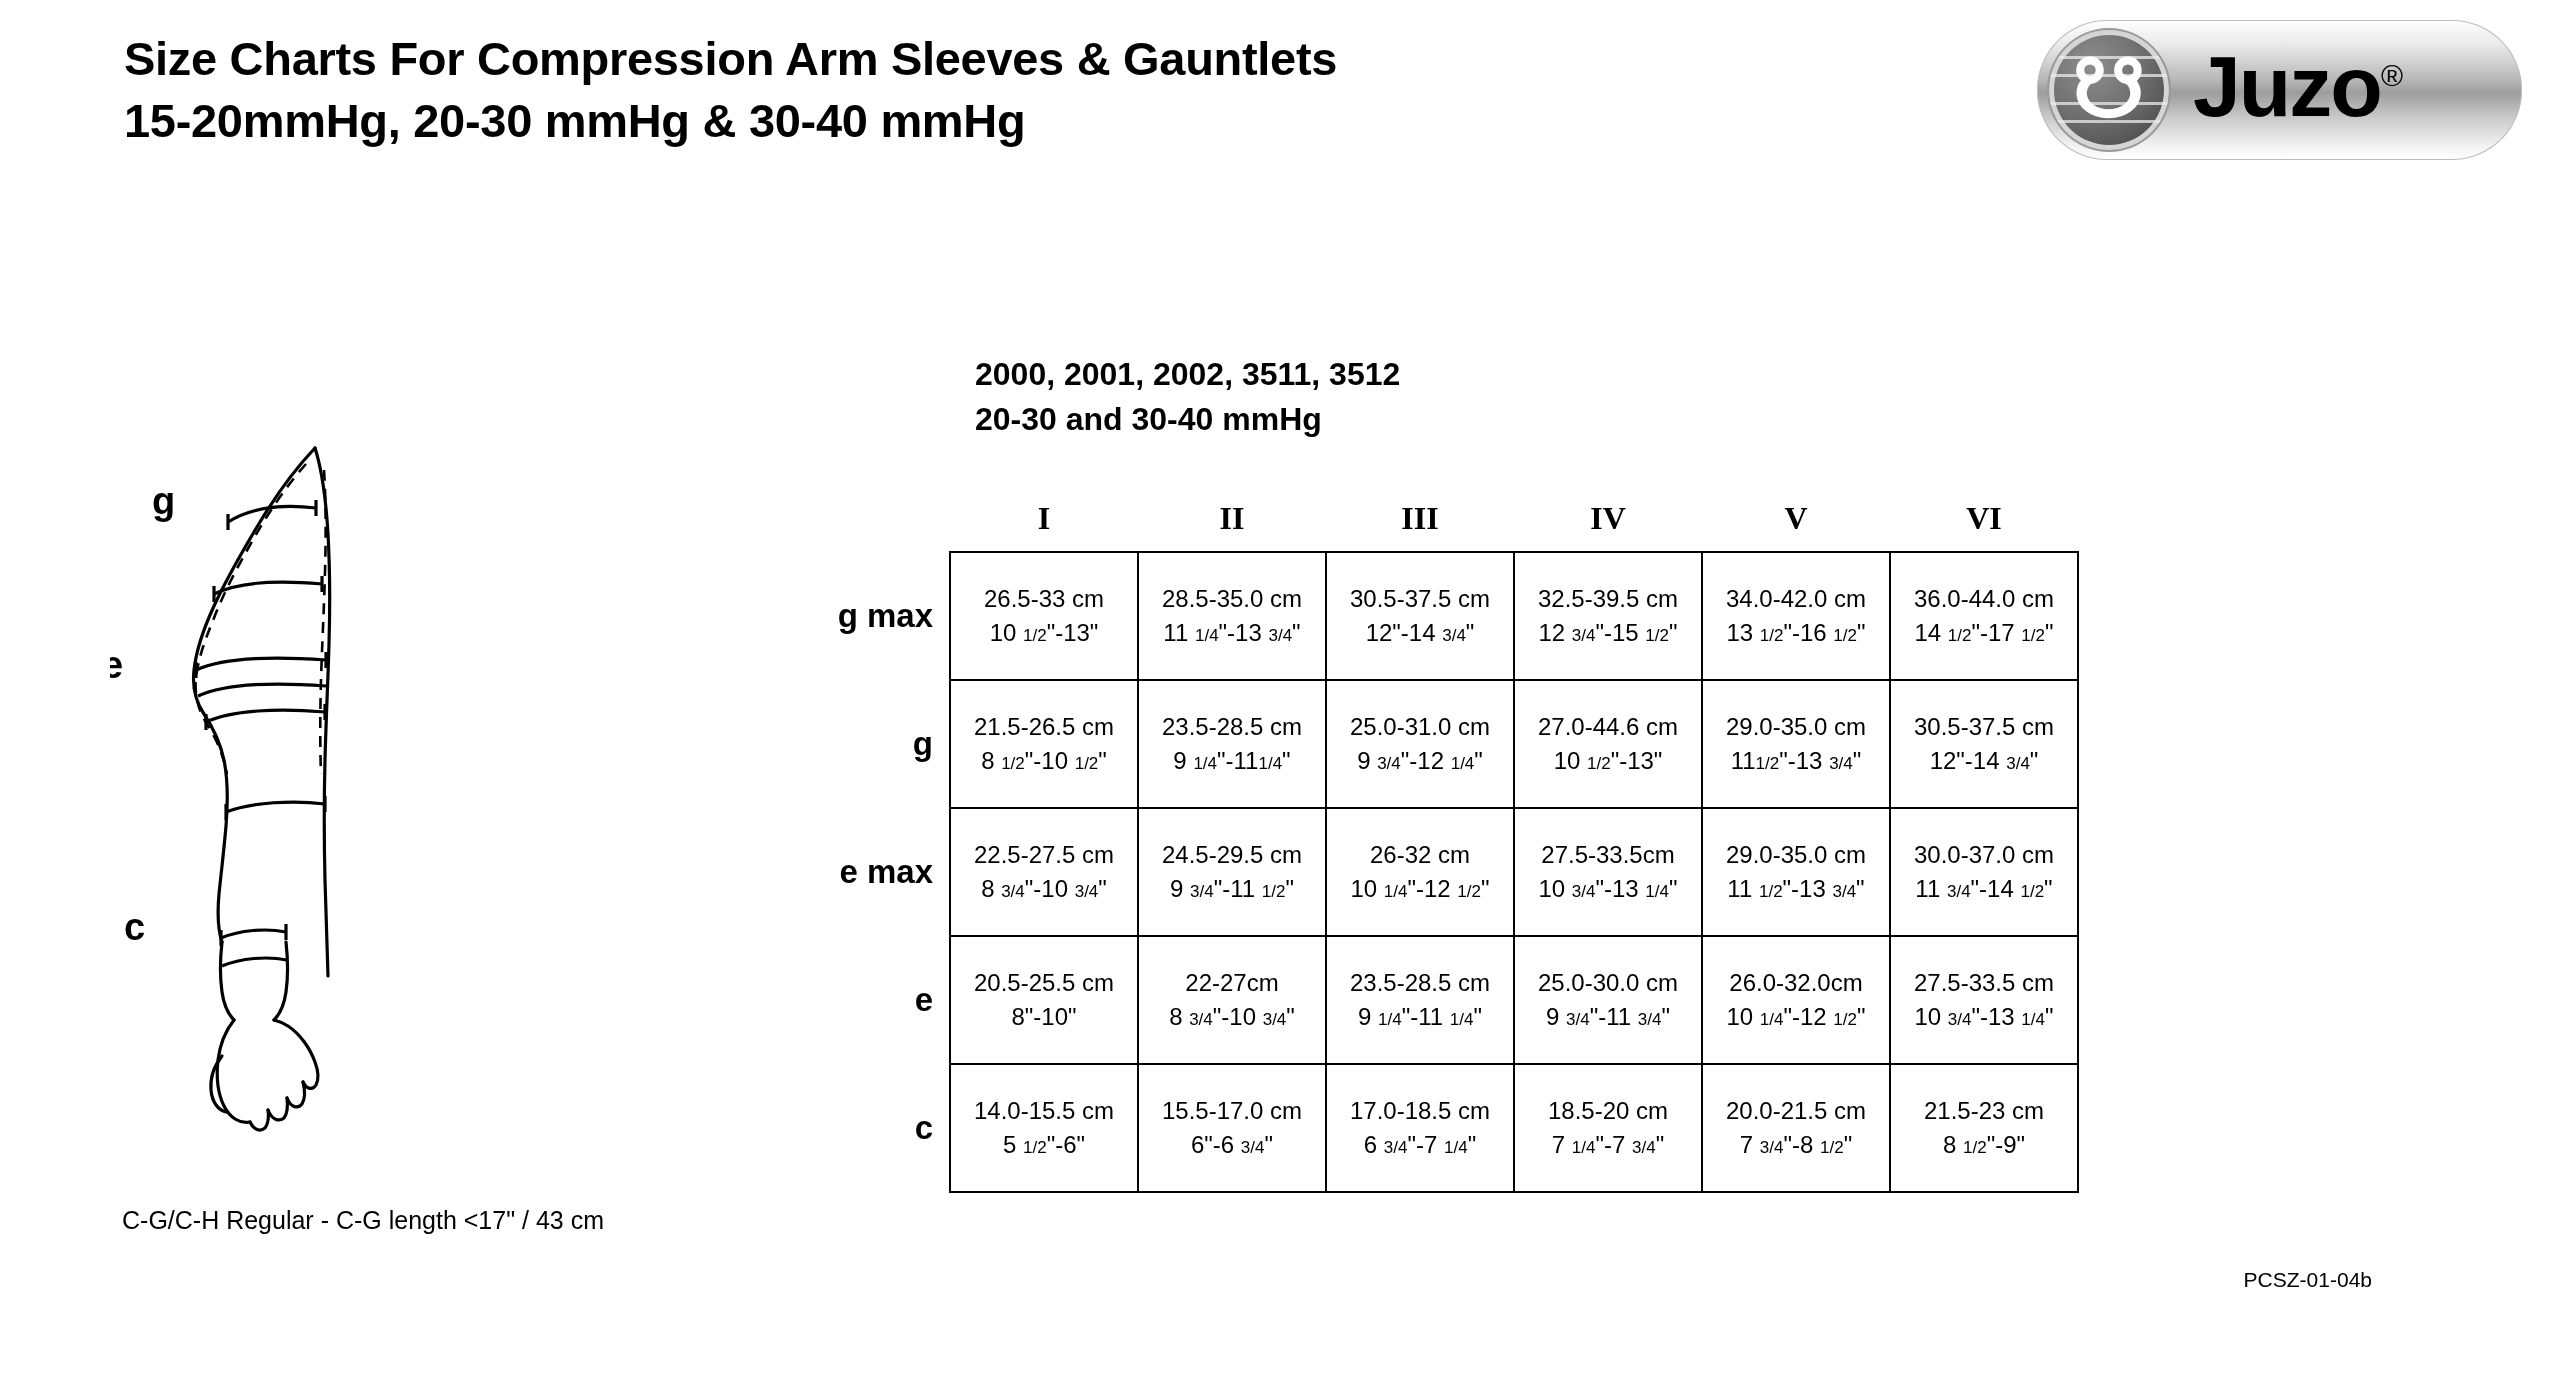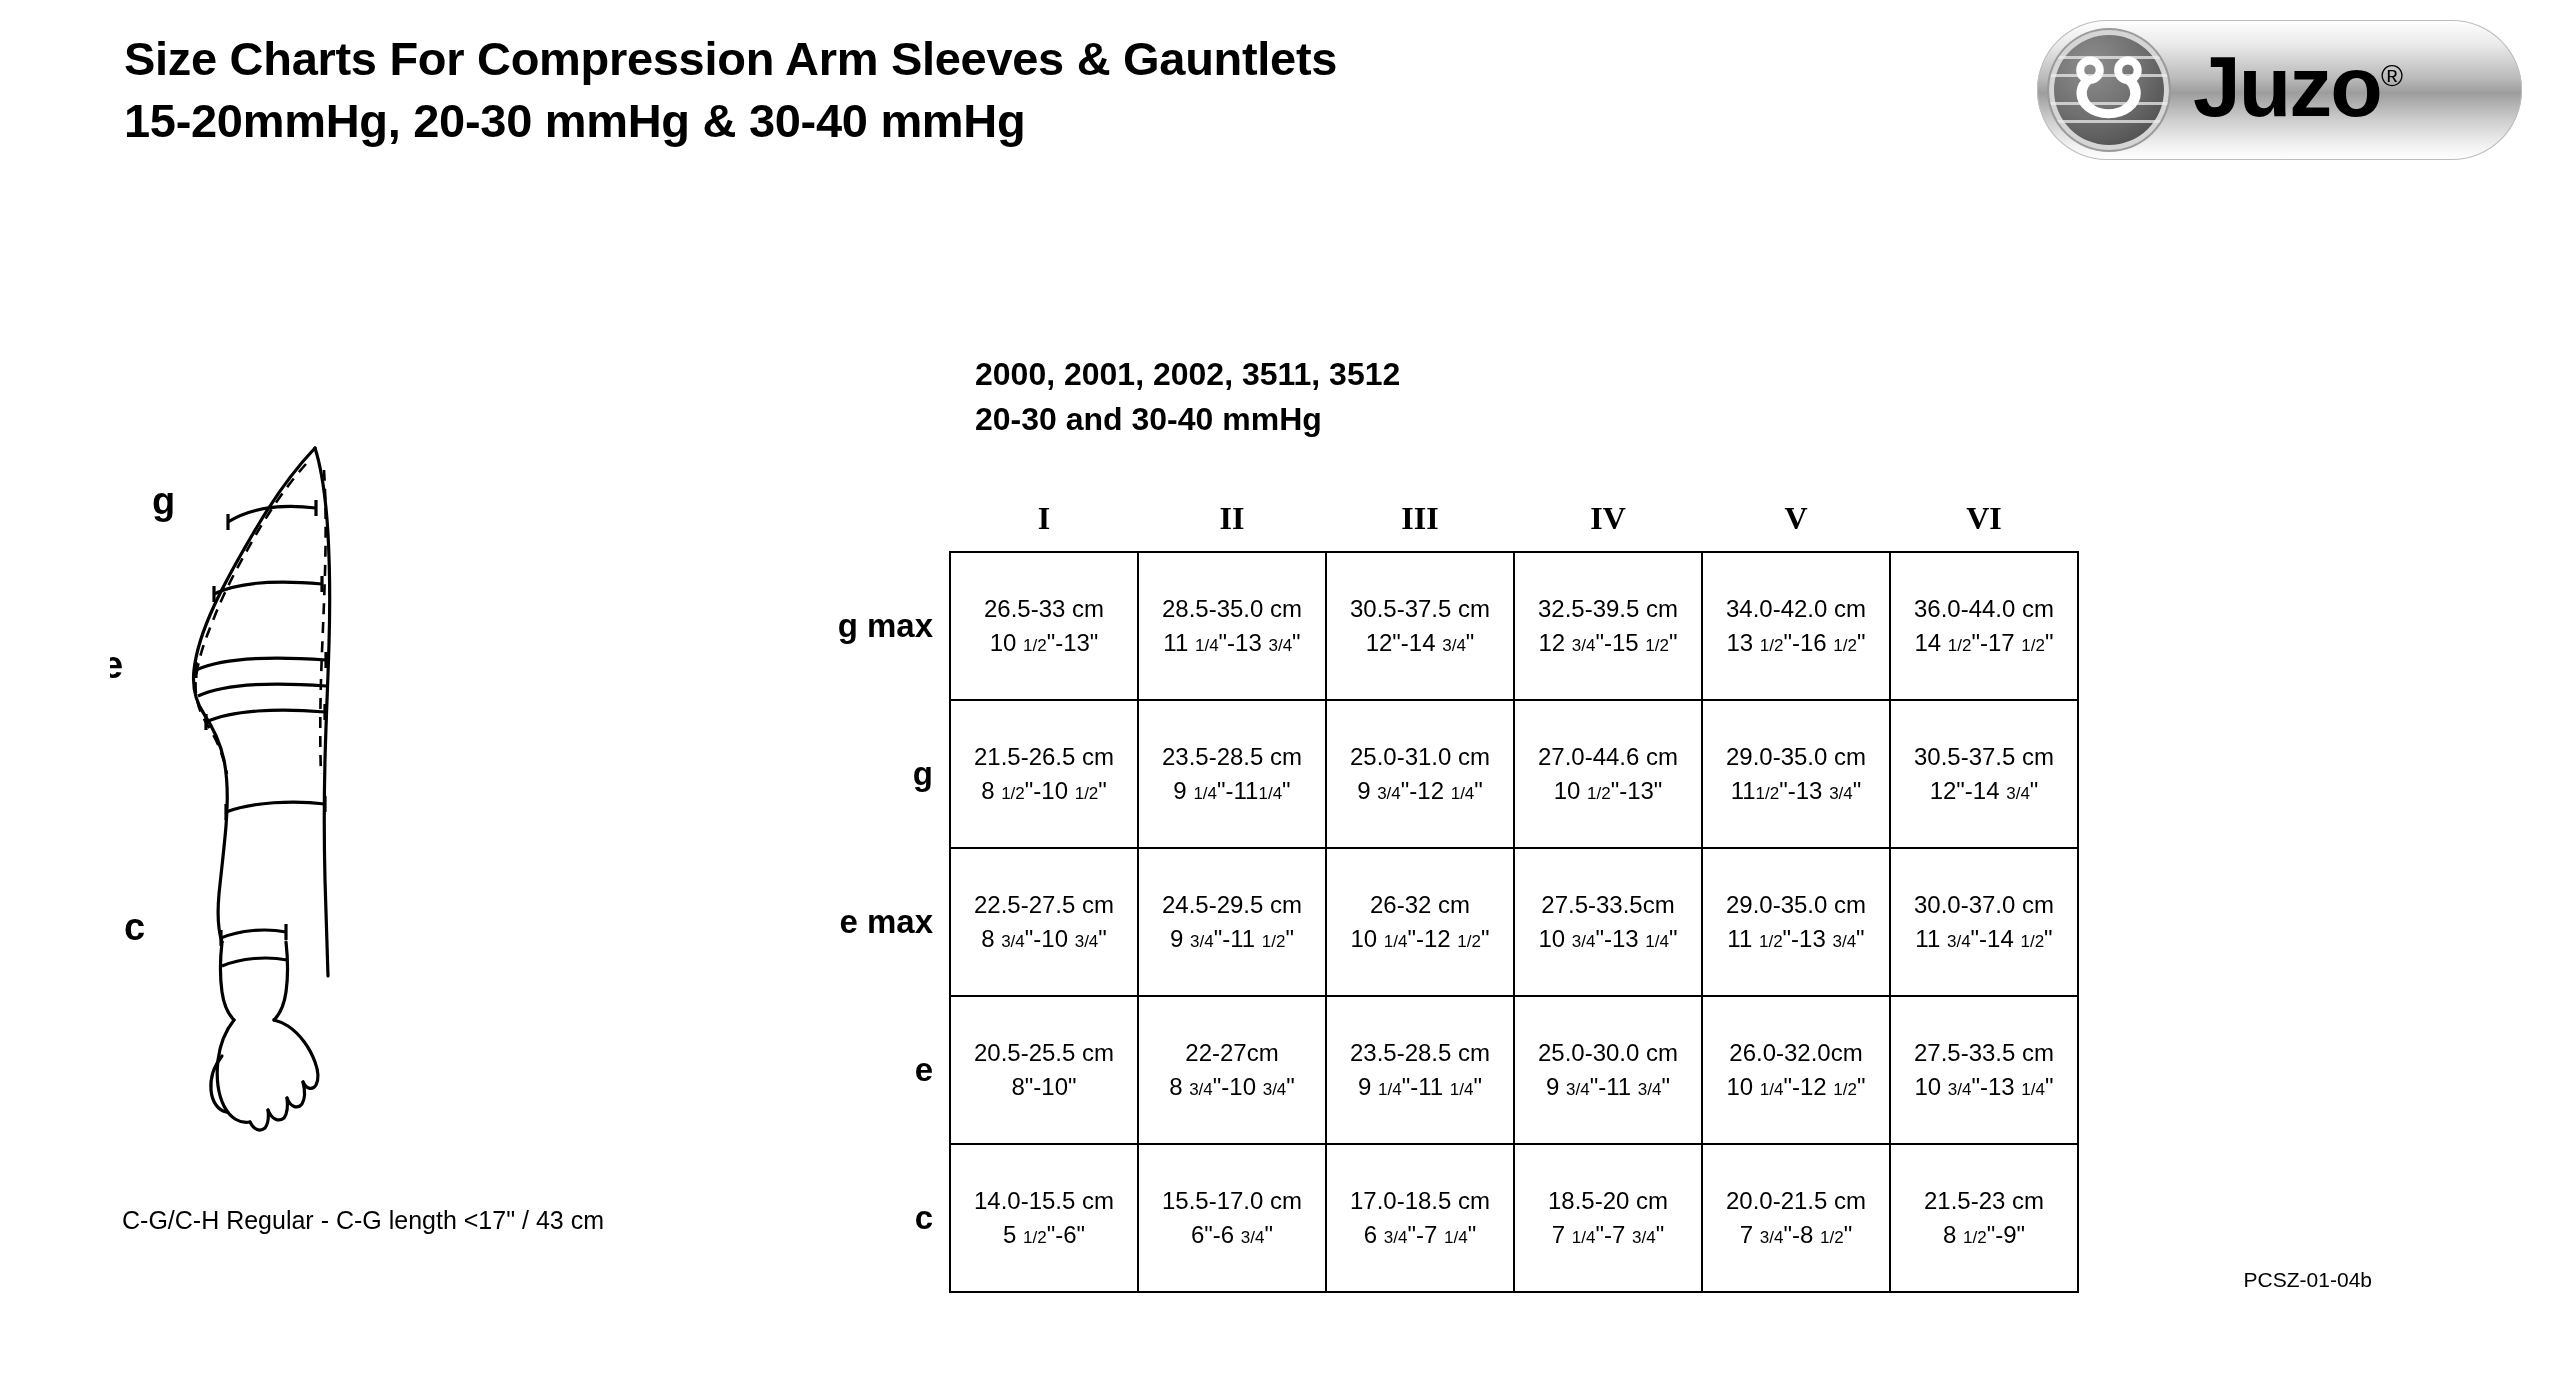--- a/index.html
+++ b/index.html
@@ -136,21 +136,21 @@
     padding-right: 16px;
     border: none;
     white-space: nowrap;
   }
   table.sizes td.cell {
     border: 2px solid #000;
     text-align: center;
     font-size: 24px;
     line-height: 1.42;
     padding: 14px 4px;
-    height: 148px;
+    height: 128px;
     vertical-align: middle;
     white-space: nowrap;
   }
   .cm { display: block; }
   .inch { display: block; }
   .fr { font-size: 17px; }
 
   .code {
     position: absolute;
     right: 178px; top: 1268px;

